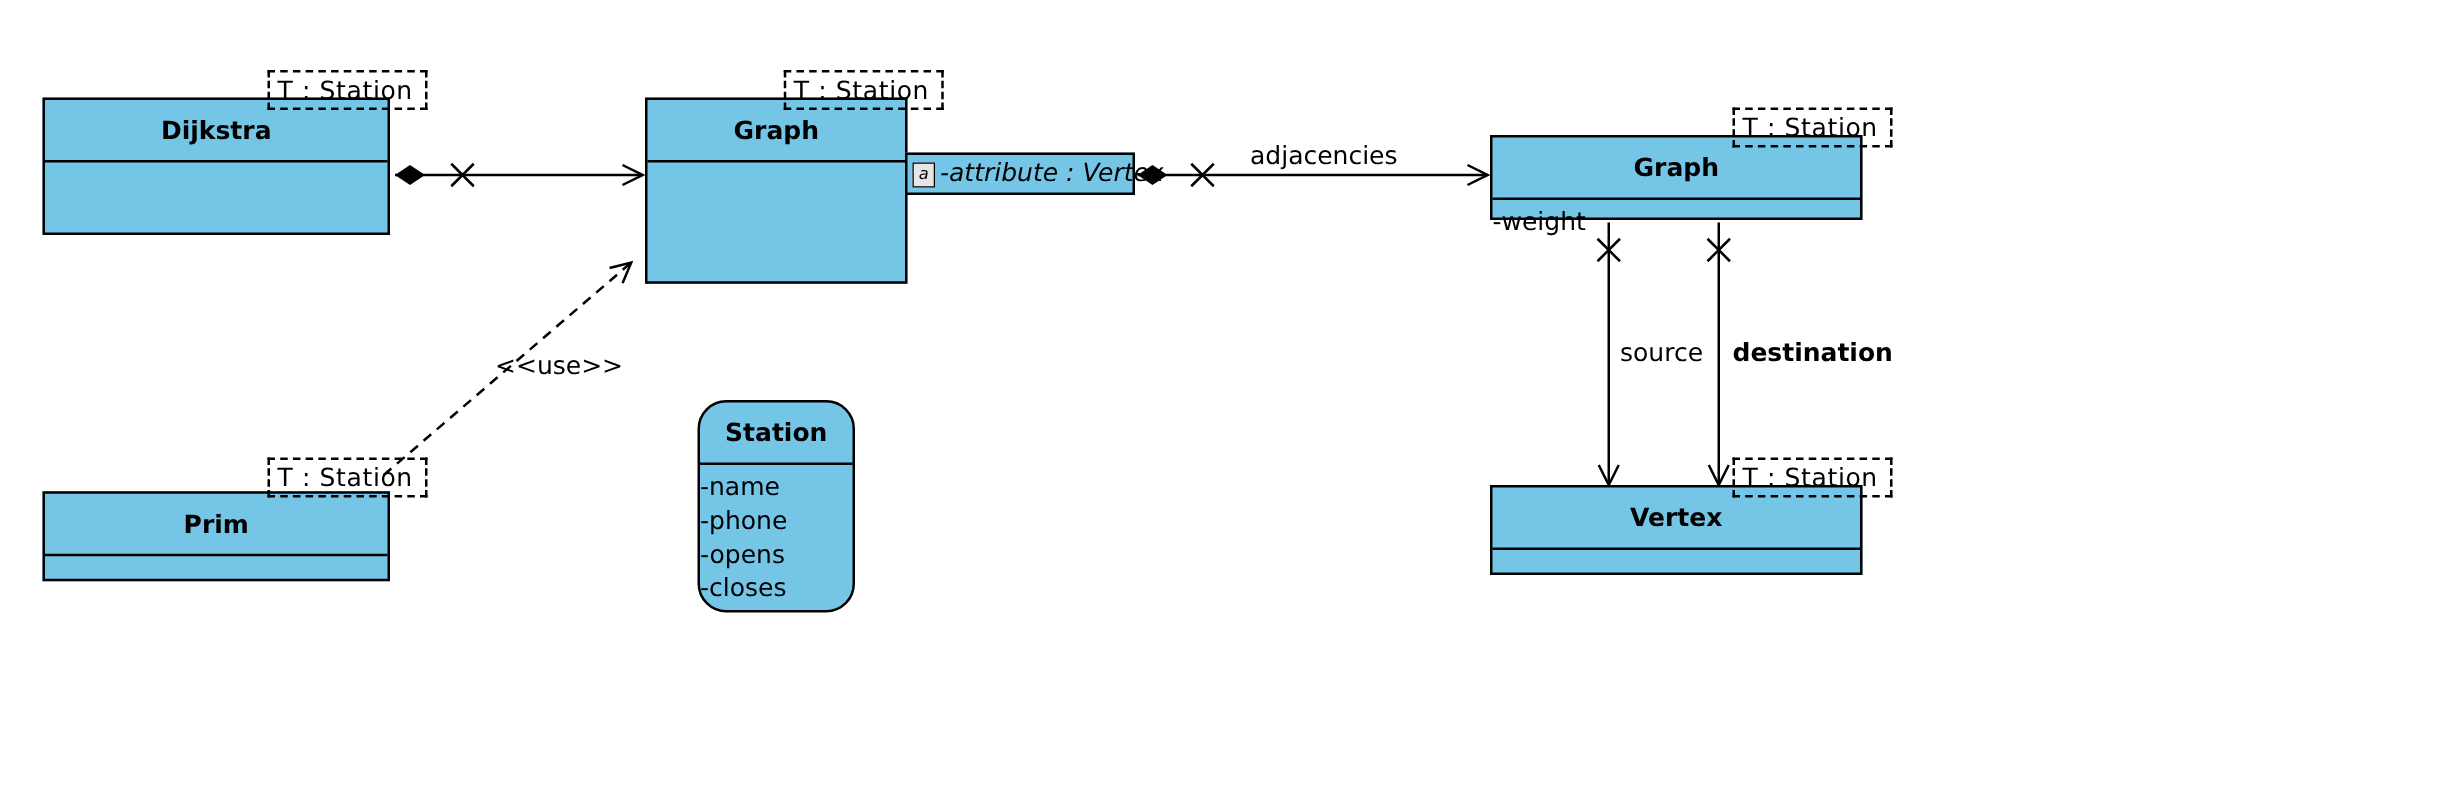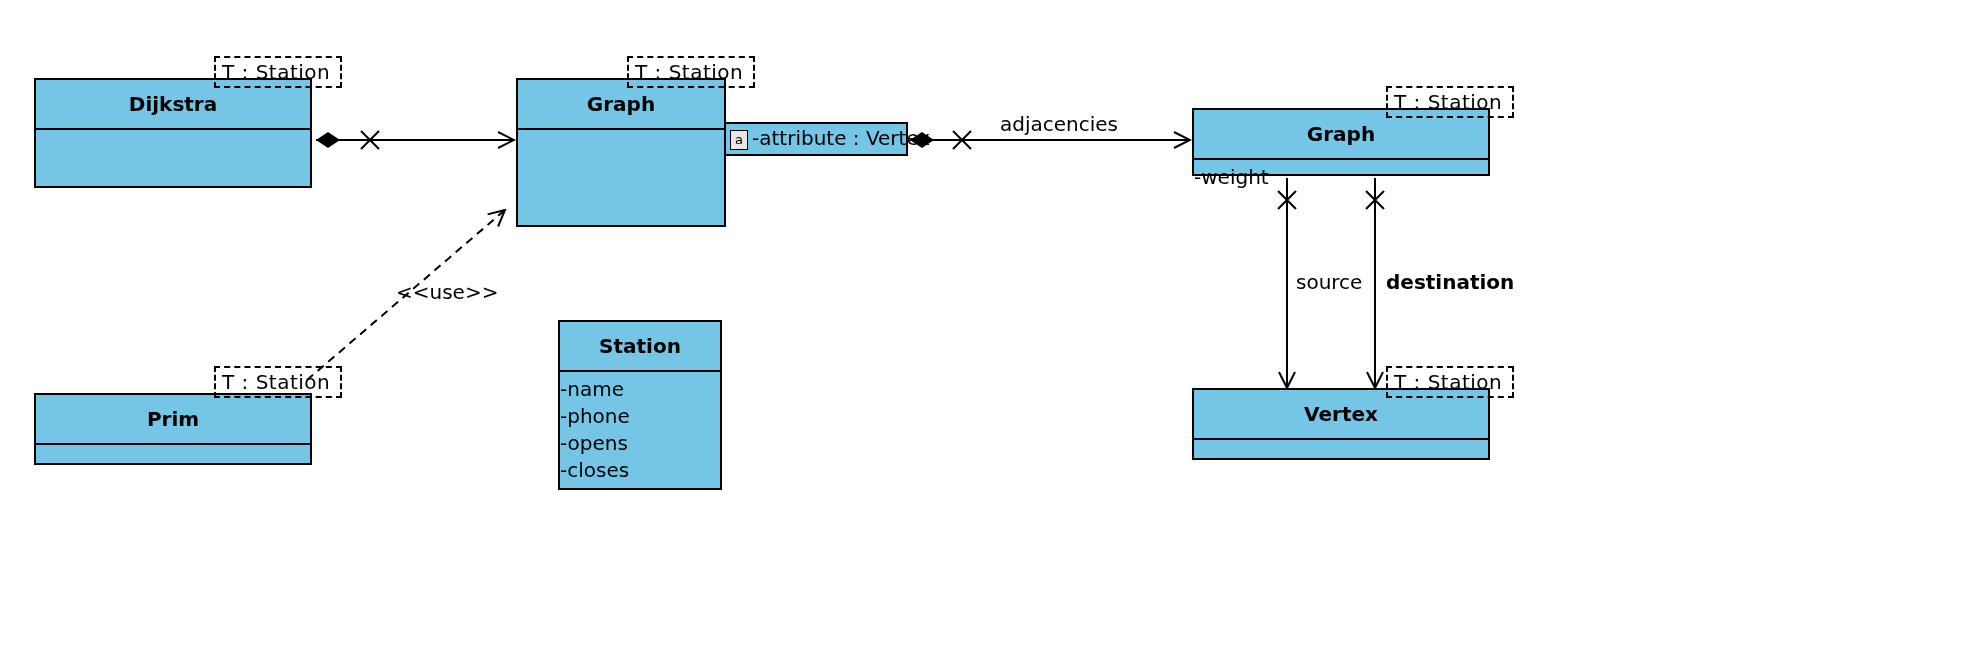--- a/index.html
+++ b/index.html
@@ -40,20 +40,21 @@
     white-space: nowrap;
     letter-spacing: 0.5px;
   }
   .nested-box {
     position: absolute;
     background: #75c5e7;
     border: 2px solid #000;
     padding: 2px 6px 8px 4px;
     box-sizing: border-box;
     white-space: nowrap;
+    font-style: italic;
   }
   .callout {
     display: inline-block;
     width: 16px;
     height: 18px;
     background: #e6e6e6;
     border: 1.5px solid #000;
     font-size: 13px;
     line-height: 18px;
     text-align: center;
@@ -120,21 +121,21 @@
 
 <div class="nested-box" style="left:724px; top:122px; height:34px; width:184px;">
   <span class="callout">a</span><span>-attribute : Vertex</span>
 </div>
 
 <div class="uml-class" style="left:34px; top:393px; width:278px; height:72px;">
   <div class="uml-title">Prim</div>
 </div>
 <div class="tpl-tag" style="left:214px; top:366px;">T : Station</div>
 
-<div class="uml-class" style="left:558px; top:320px; width:164px;">
+<div class="uml-class" style="left:558px; top:320px; width:126px;border-radius:23px;">
   <div class="uml-title">Station</div>
   <div class="uml-body">
     <div>-name</div>
     <div>-phone</div>
     <div>-opens</div>
     <div>-closes</div>
   </div>
 </div>
 
 <div class="uml-class" style="left:1192px; top:108px; width:298px; height:68px;">

